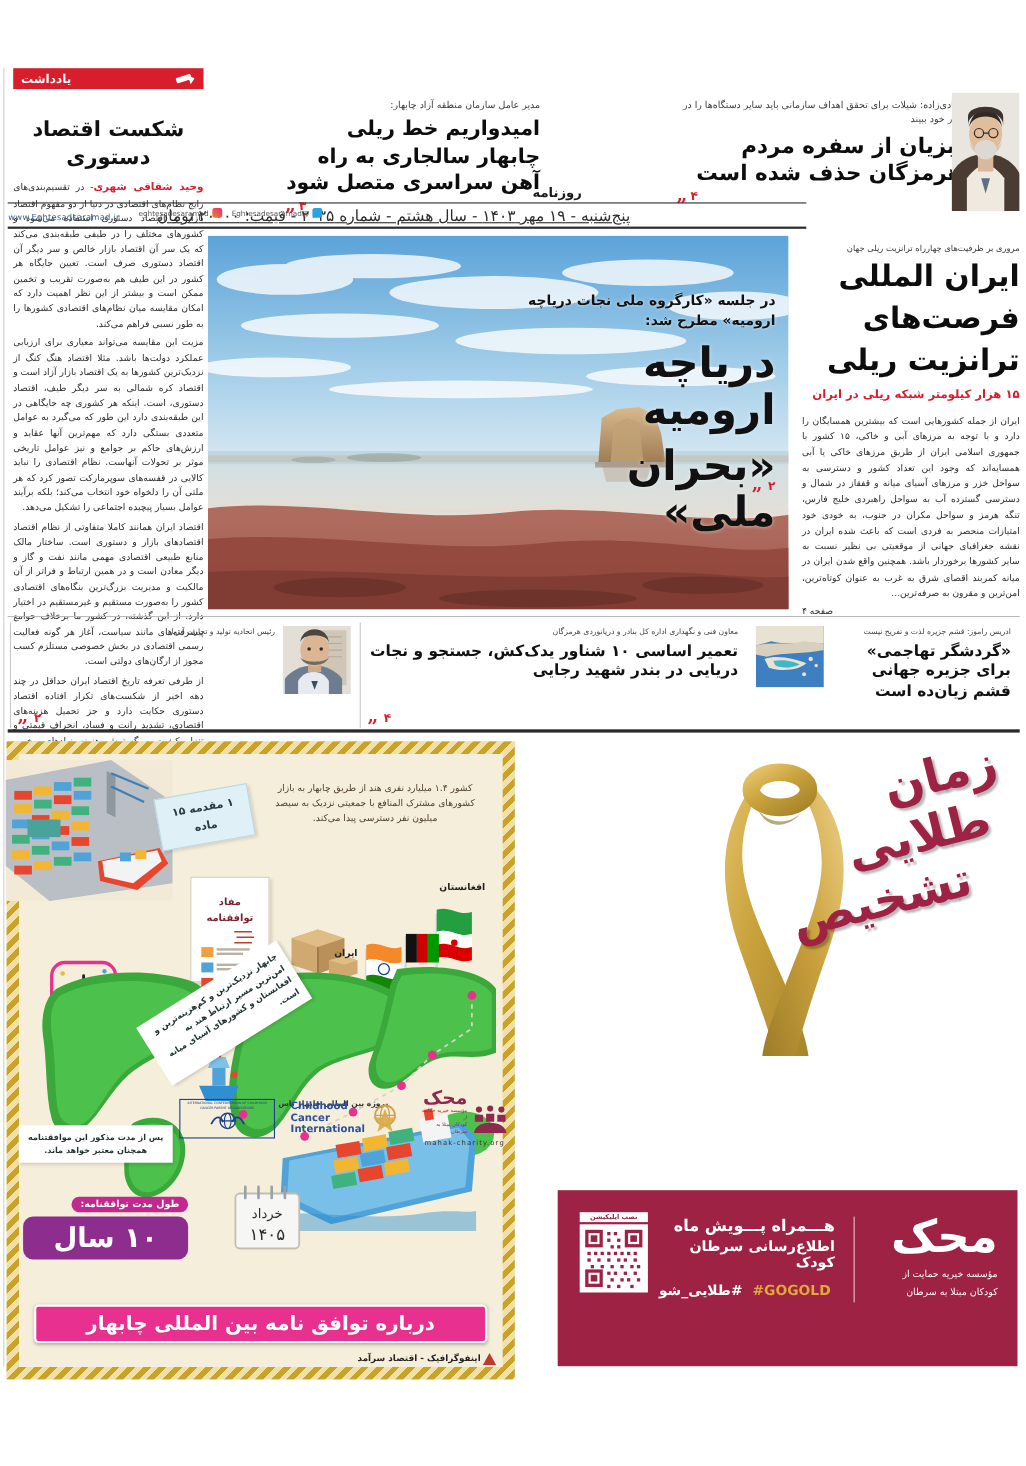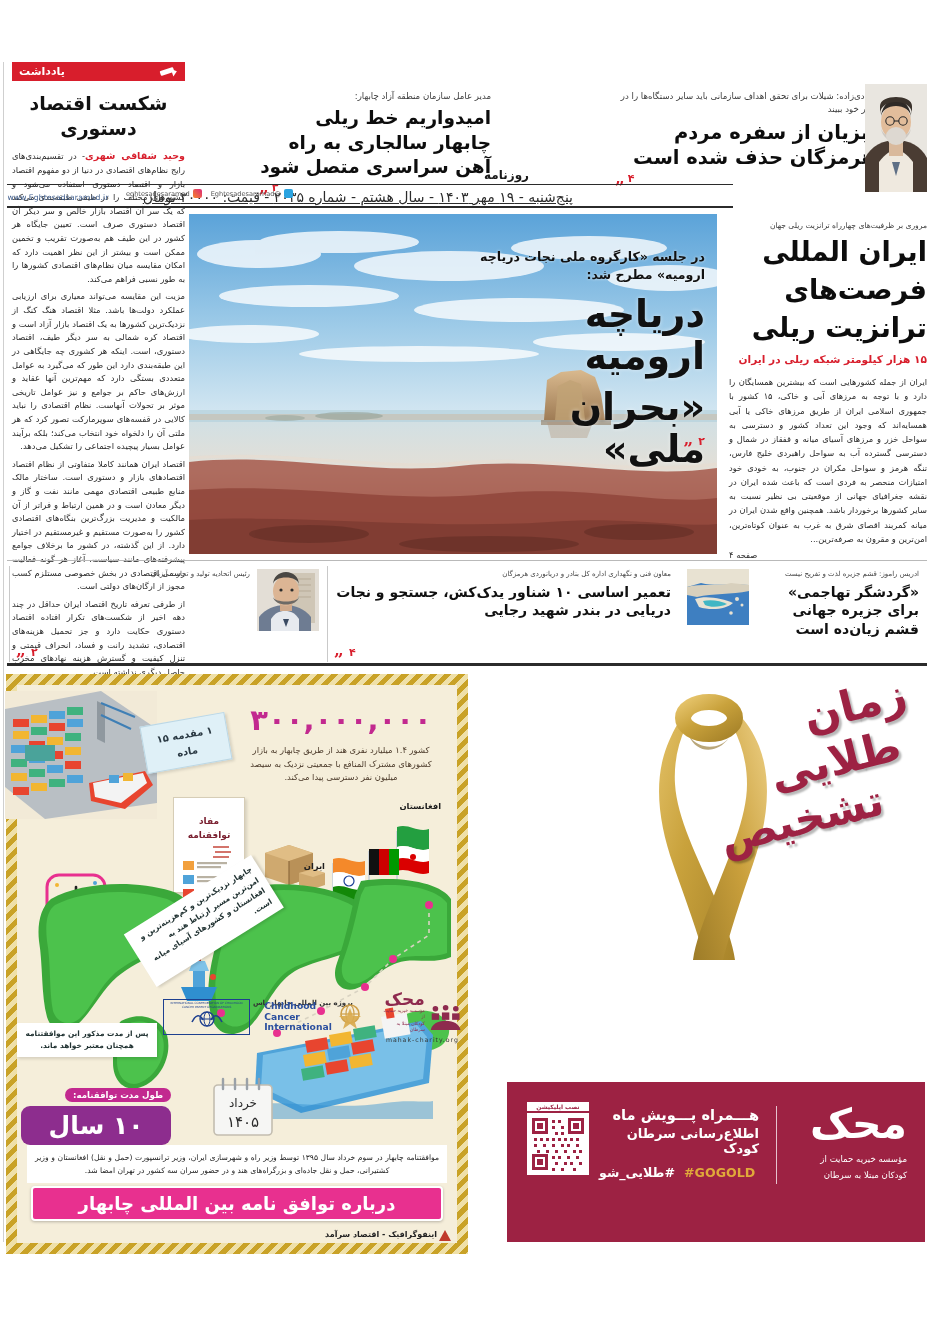--- a/index.html
+++ b/index.html
@@ -20,21 +20,21 @@
               border-left: 1px solid #cfcfcf; padding-left: 8px; }
   .note-head { background:#d81e2c; color:#fff; height: 19px; display:flex; align-items:center;
                justify-content:space-between; padding: 0 7px; }
   .note-head .lbl { font-size: 11px; font-weight: bold; }
   .note-pencil { width:18px; height:10px; position:relative; }
   .note-pencil:before { content:""; position:absolute; left:0; top:2px; width:14px; height:5px;
      background:#fff; transform: rotate(-18deg); border-radius:1px; }
   .note-pencil:after { content:""; position:absolute; left:12px; top:1px; border-left:5px solid #fff;
      border-top:4px solid transparent; border-bottom:4px solid transparent; transform: rotate(-18deg); }
   .note-title { font-size: 19px; font-weight: bold; color:#111; text-align:center;
-                padding: 10px 2px 8px; line-height: 1.3; }
+                padding: 25px 2px 8px; line-height: 1.3; }
   .note-author { color:#d81e2c; font-weight:bold; font-size:9.5px; }
   .note-body { font-size: 8.4px; line-height: 1.62; color:#2a2a2a; text-align: justify;
                text-align-last: right; }
   .note-body p { margin-bottom: 4px; }
 
   
   .logo-wrap { position:absolute; top: 10px; right: 430px; width: 260px; height: 150px; }
   .logo-wrap svg { width:100%; height:100%; }
   .roznameh { position:absolute; top: 128px; right: 404px; font-size: 12px; font-weight:bold; color:#1a1a1a;margin-top:24px; }
 
@@ -63,21 +63,21 @@
   .ic-tg { background:#2aa3e0; border-radius:50%; }
   .ic-ig { background:linear-gradient(45deg,#f58529,#dd2a7b); }
   .rule-b { position:absolute; top: 206px; right: 200px; width: 726px; height: 2px; background:#2b2b2b; }
 
   
   .photo { position:absolute; top: 214px; right: 216px; width: 528px; height: 340px;
            overflow:hidden; }
   .photo svg { display:block; }
   .photo-overlay { position:absolute; top: 248px; right: 228px; width: 250px; text-align:right; }
   .po-kicker { font-size: 12.6px; font-weight:bold; color:#111; line-height:1.45;
-               text-shadow: 0 0 3px rgba(255,255,255,.75); }
+               text-shadow: 0 0 3px rgba(255,255,255,.75); margin-top: 16px; }
   .po-head { font-size: 38px; font-weight: bold; color:#111; line-height:1.12; margin-top: 8px;
              text-shadow: 0 0 4px rgba(255,255,255,.55); }
   .po-pg { position:absolute; top: 430px; right: 228px; }
 
   
   .lead { position:absolute; top: 220px; right: 6px; width: 198px; text-align:right; }
   .lead-kicker { font-size: 7.6px; color:#3a3a3a; line-height:1.5; }
   .lead-head { font-size: 27px; font-weight:bold; color:#0d0d0d; line-height:1.22; margin-top:5px; }
   .lead-sub { color:#d81e2c; font-weight:bold; font-size: 10.6px; margin-top:7px; line-height:1.4; }
   .lead-body { font-size: 8.3px; line-height:1.72; color:#2a2a2a; text-align:justify;
@@ -508,21 +508,20 @@
           <path d="M22 58 C34 54 42 64 54 60 L54 74 C42 78 34 68 22 72 Z" fill="#ffffff"></path>
           <path d="M22 72 C34 68 42 78 54 74 L54 88 C42 92 34 82 22 86 Z" fill="#138808"></path>
           <circle cx="38" cy="66" r="5" fill="none" stroke="#1b3f94" stroke-width="1.2"></circle>
         </svg>
       </div>
       <span class="flag-label" style="top:116px;right:16px;">افغانستان</span>
       <span class="flag-label" style="top:176px;right:132px;">ایران</span>
       <span class="flag-label" style="top:254px;right:24px;">هند</span>
 
       <div class="bignum">
-        <div class="num">۳۰۰,۰۰۰,۰۰۰</div>
         <div class="cap">کشور ۱.۴ میلیارد نفری هند از طریق چابهار به بازار کشورهای مشترک المنافع با جمعیتی نزدیک به سیصد میلیون نفر دسترسی پیدا می‌کند.</div>
       </div>
 
       <div class="clock-badge">
         <svg viewBox="0 0 66 60" xmlns="http://www.w3.org/2000/svg">
           <rect x="4" y="4" width="58" height="52" rx="12" fill="none" stroke="#e8308f" stroke-width="3"></rect>
           <circle cx="14" cy="14" r="2" fill="#f2b632"></circle>
             <circle cx="52" cy="12" r="2" fill="#4fa3d9"></circle>
           <circle cx="12" cy="46" r="2" fill="#3fb27f"></circle>
             <circle cx="54" cy="46" r="2" fill="#e8452f"></circle>
@@ -616,21 +615,20 @@
             <line x1="14" y1="4" x2="14" y2="14"></line>
               <line x1="26" y1="4" x2="26" y2="14"></line>
             <line x1="38" y1="4" x2="38" y2="14"></line>
               <line x1="50" y1="4" x2="50" y2="14"></line>
           </g>
           <text x="34" y="32" text-anchor="middle" font-family="DejaVu Sans, sans-serif" font-size="12" fill="#2b2b2b" direction="rtl">خرداد</text>
           <text x="34" y="52" text-anchor="middle" font-family="DejaVu Sans, sans-serif" font-size="15" fill="#2b2b2b" direction="rtl">۱۴۰۵</text>
         </svg>
       </div>
 
-      <div class="foot-txt">موافقتنامه چابهار در سوم خرداد سال ۱۳۹۵ توسط وزیر راه و شهرسازی ایران، وزیر ترانسپورت (حمل و نقل) افغانستان و وزیر کشتیرانی، حمل و نقل جاده‌ای و بزرگراه‌های هند و در حضور سران سه کشور در تهران امضا شد.</div>
       <div class="foot-bar">درباره توافق نامه بین المللی چابهار</div>
       <div class="credit">اینفوگرافیک - اقتصاد سرآمد</div>
       <div class="credit-tri"></div>
     </div>
   </div>
 
   <div class="ribbon-ad">
     <svg width="450" height="300" viewBox="0 0 450 300" style="position:absolute;top:0;right:0;" xmlns="http://www.w3.org/2000/svg">
       <defs>
         <linearGradient id="gold1" x1="0" y1="0" x2="1" y2="1">

